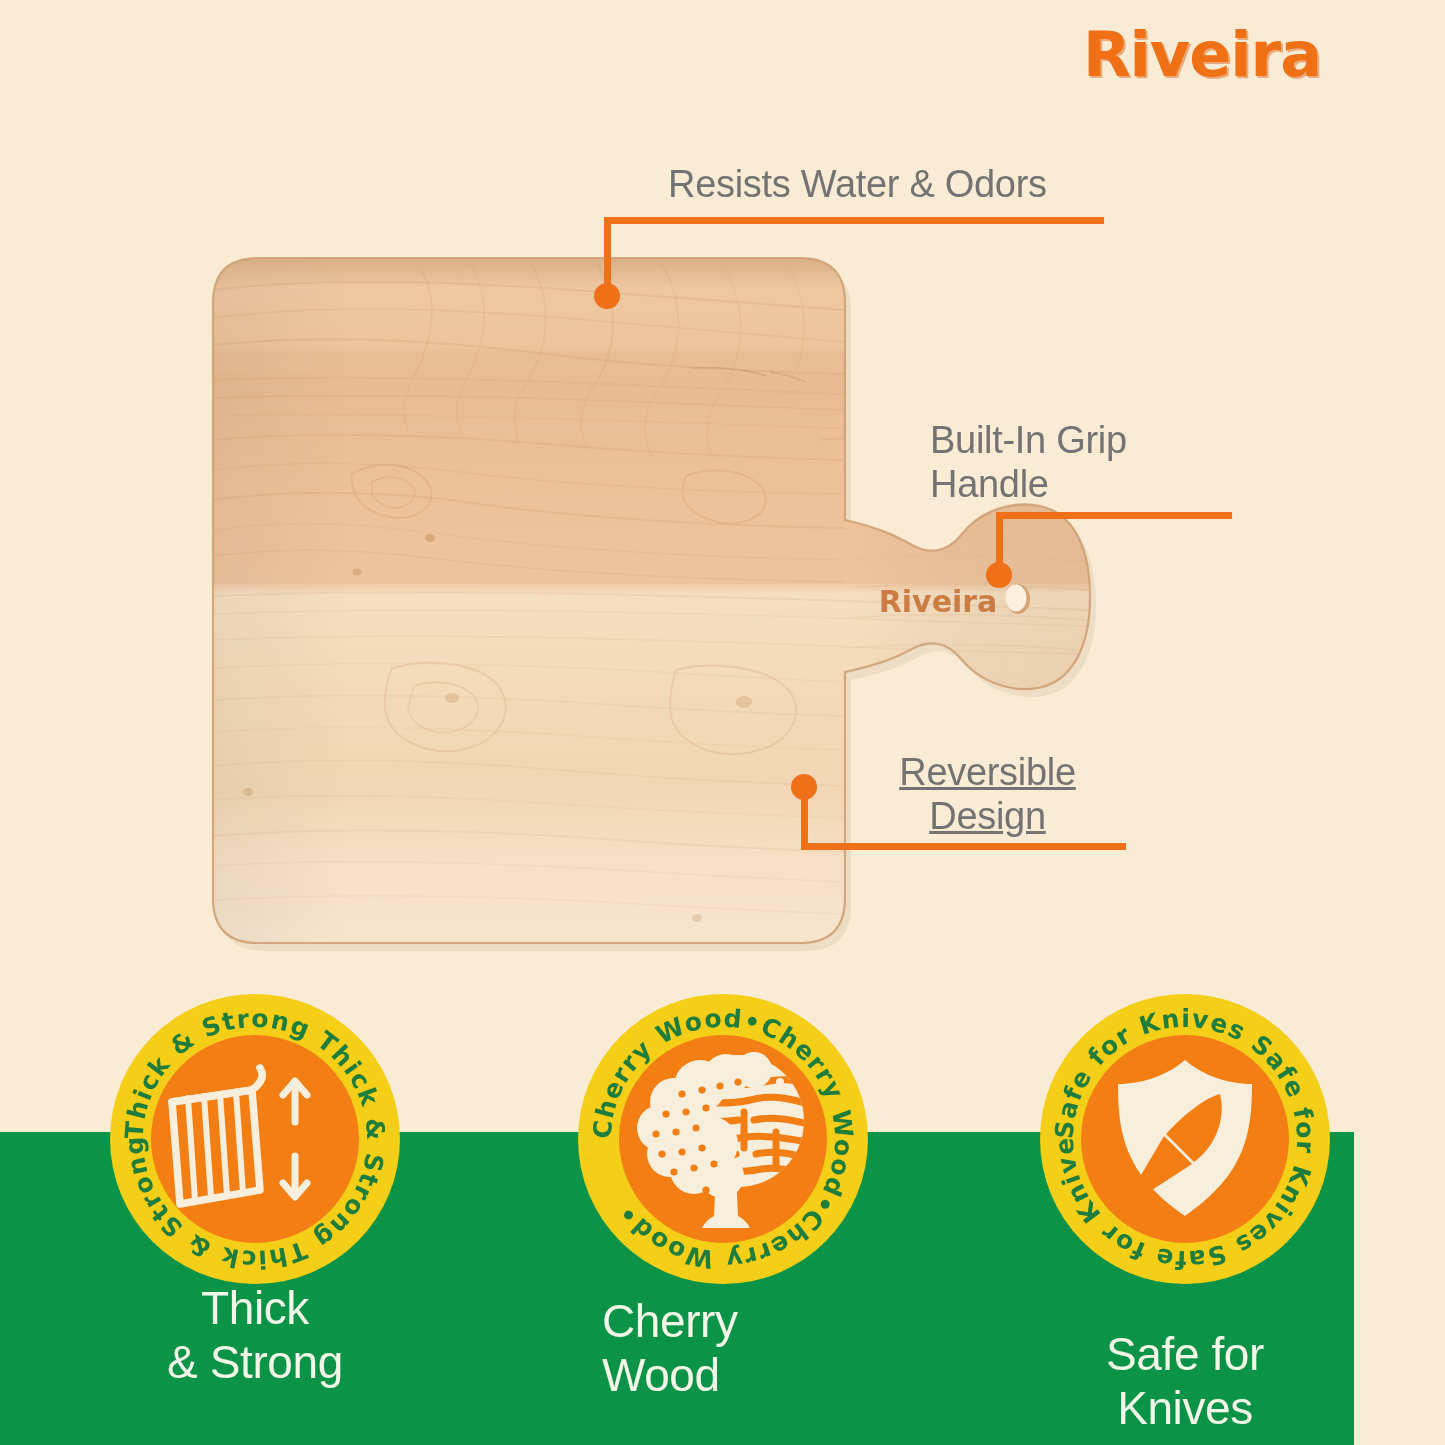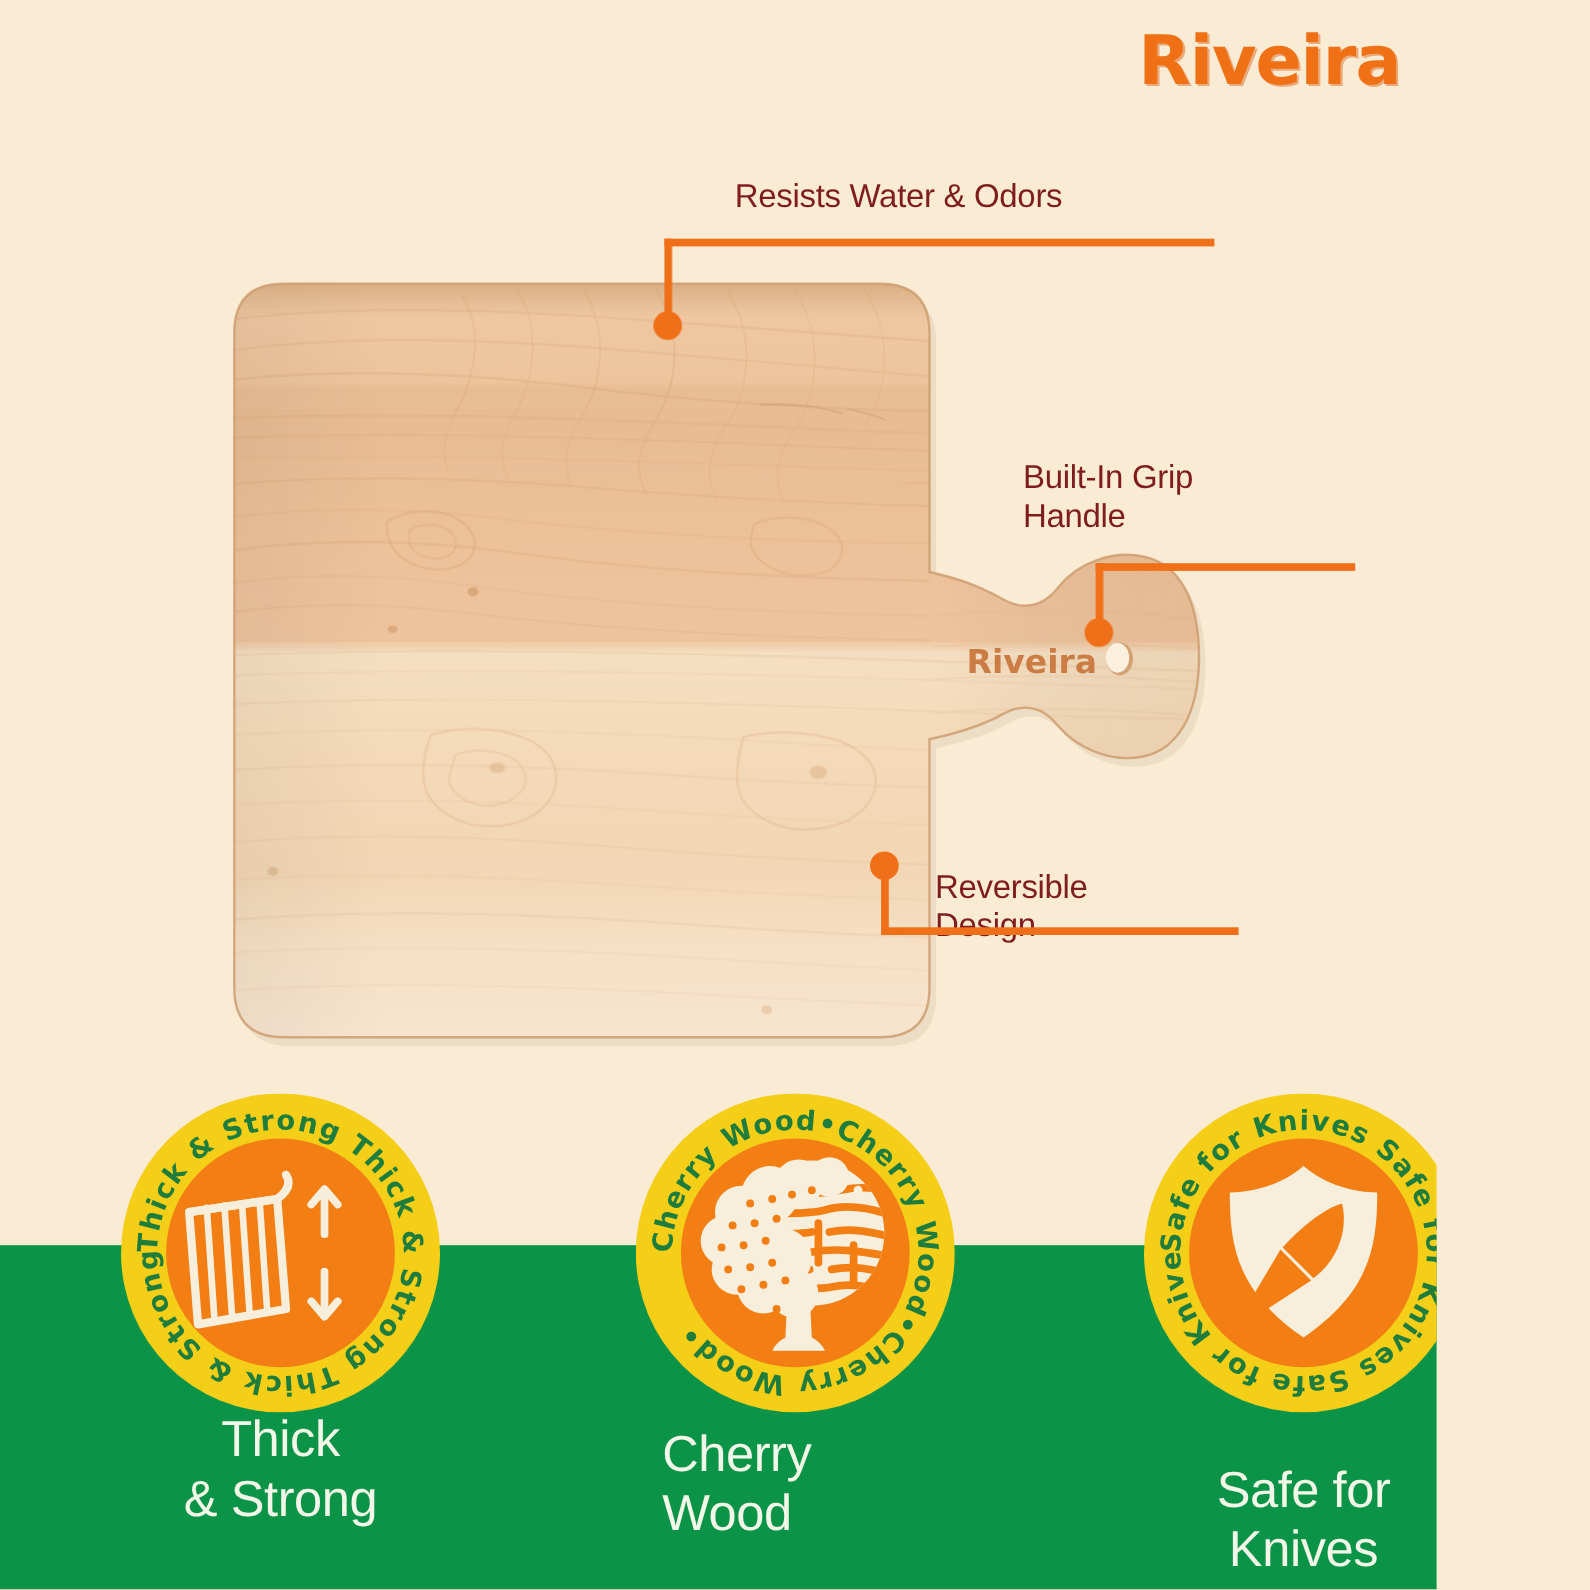--- a/index.html
+++ b/index.html
@@ -2,21 +2,21 @@
 <html><head>
 <meta charset="utf-8">
 <style>
   html,body{margin:0;padding:0;}
   body{
     width:1445px;height:1445px;overflow:hidden;
     font-family:"Liberation Sans", sans-serif;
     background:#FAEBD4;
     position:relative;
   }
-  #stage{position:absolute;inset:0;width:1306px;height:1445px;overflow:hidden;}
+  #stage{position:absolute;inset:0;width:1306px;height:1445px;overflow:hidden;padding-left:48px;}
 
   
   .bg-cream{position:absolute;left:0;top:0;width:1445px;height:1132px;background:#FAEBD4;}
   .bg-green{position:absolute;left:0;top:1132px;width:1445px;height:313px;background:#0B9448;}
 
   
   .logo{
     position:absolute;right:33px;top:24px;
     font-family:"DejaVu Sans", sans-serif;
     font-weight:700;font-size:62px;letter-spacing:-1px;
@@ -24,30 +24,30 @@
     text-shadow:2px 2px 0 rgba(214,96,20,.45);
     line-height:1;
   }
 
   
   .board-wrap{position:absolute;left:0;top:0;width:1445px;height:1000px;}
 
   
   .callout{
     position:absolute;
-    color:#7f1d1d;
-    font-size:30px;
+    color:#737373;
+    font-size:38px;
     line-height:1.16;
     font-weight:400;
     letter-spacing:-.3px;
     white-space:pre-line;
   }
   #c1{left:668px;top:162px;}
   #c2{left:930px;top:418px;width:302px;text-align:left;}
-  #c3{left:850px;top:790px;width:275px;text-align:left;}
+  #c3{left:850px;top:750px;width:275px;text-align:center;text-decoration:underline;}
 
   
   .lead{position:absolute;background:#F0701A;}
   .lead-h{height:7px;}
   .lead-v{width:7px;}
   .dot{position:absolute;width:26px;height:26px;border-radius:50%;background:#F0701A;}
 
   
   .badges{position:absolute;left:0;top:994px;width:1445px;height:300px;}
   .badge{position:absolute;width:290px;height:290px;}

